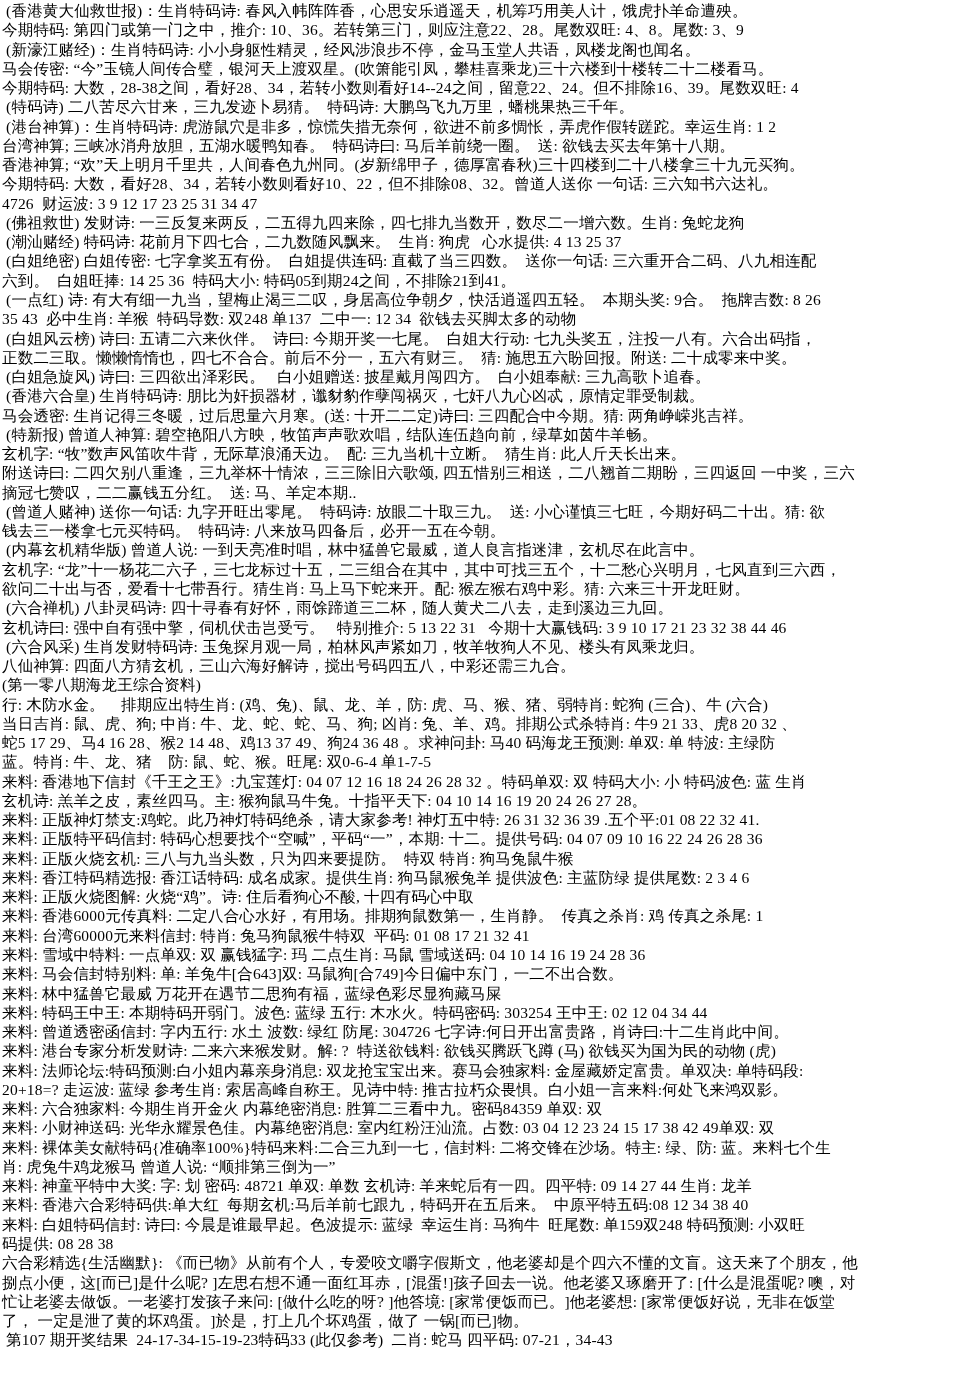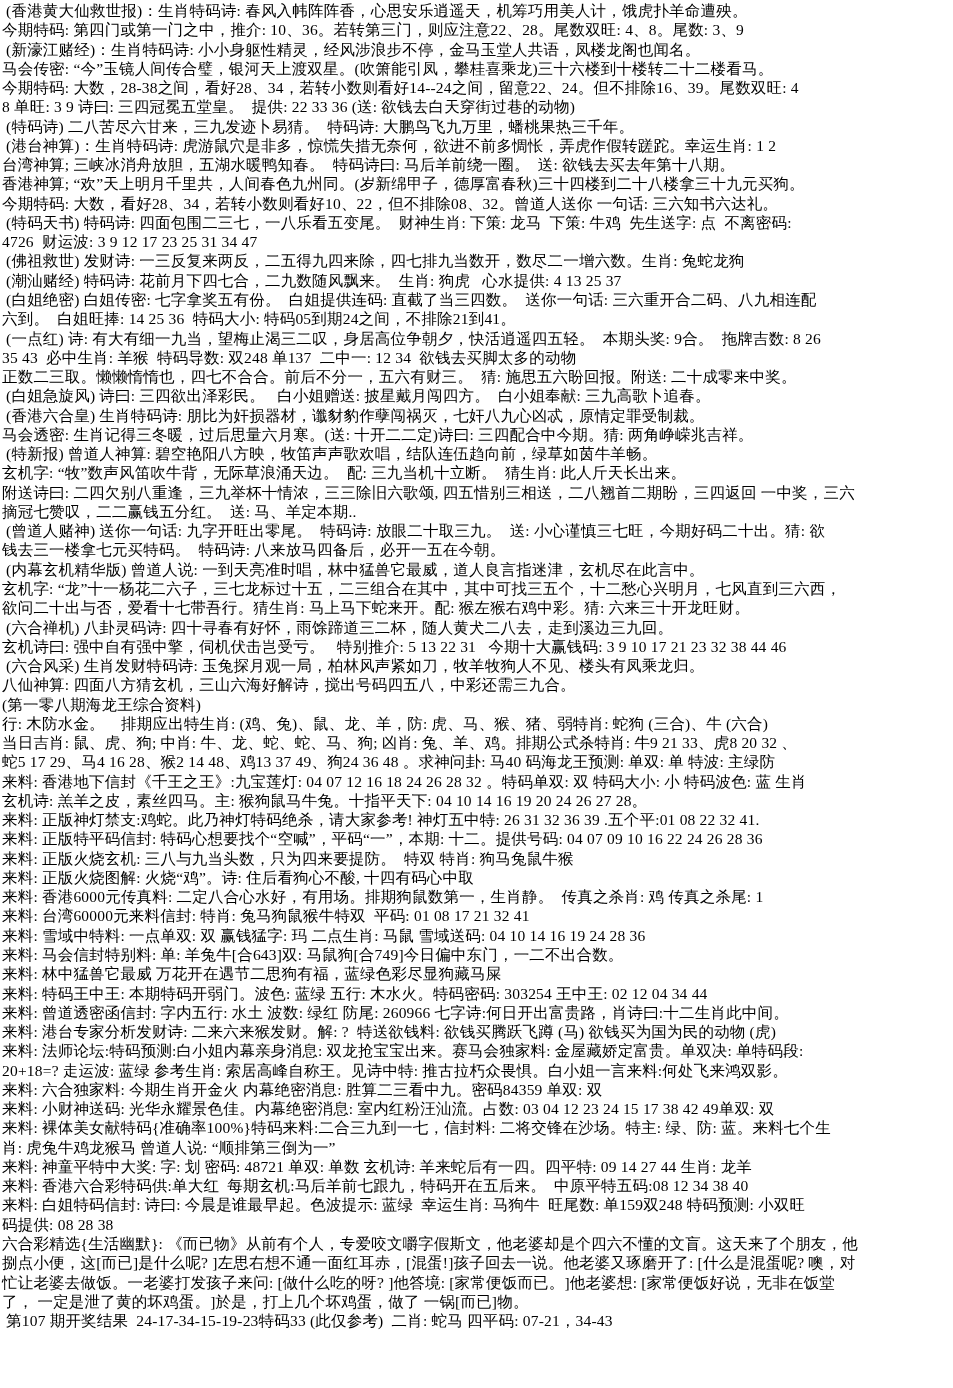--- a/index.html
+++ b/index.html
@@ -27,34 +27,33 @@
 </head>
 <body>
 
 <div class="doc">
 
 <div class="line"> (香港黄大仙救世报)：生肖特码诗: 春风入帏阵阵香，心思安乐逍遥天，机筹巧用美人计，饿虎扑羊命遭殃。</div>
     <div class="line">今期特码: 第四门或第一门之中，推介: 10、36。若转第三门，则应注意22、28。尾数双旺: 4、8。尾数: 3、9</div>
     <div class="line"> (新濠江赌经)：生肖特码诗: 小小身躯性精灵，经风涉浪步不停，金马玉堂人共语，凤楼龙阁也闻名。</div>
     <div class="line">马会传密: “今”玉镜人间传合璧，银河天上渡双星。(吹箫能引凤，攀桂喜乘龙)三十六楼到十楼转二十二楼看马。</div>
     <div class="line">今期特码: 大数，28-38之间，看好28、34，若转小数则看好14--24之间，留意22、24。但不排除16、39。尾数双旺: 4</div>
-    <div class="line">8 单旺: 3 9 诗曰: 三四冠冕五堂皇。  提供: 22 33 36 (送: 欲钱去白天穿街过巷的动物)</div>
     <div class="line"> (特码诗) 二八苦尽六甘来，三九发迹卜易猜。  特码诗: 大鹏鸟飞九万里，蟠桃果热三千年。</div>
     <div class="line"> (港台神算)：生肖特码诗: 虎游鼠穴是非多，惊慌失措无奈何，欲进不前多惆怅，弄虎作假转蹉跎。幸运生肖: 1 2</div>
     <div class="line">台湾神算; 三峡冰消舟放胆，五湖水暖鸭知春。  特码诗曰: 马后羊前绕一圈。  送: 欲钱去买去年第十八期。</div>
     <div class="line">香港神算; “欢”天上明月千里共，人间春色九州同。(岁新绵甲子，德厚富春秋)三十四楼到二十八楼拿三十九元买狗。</div>
     <div class="line">今期特码: 大数，看好28、34，若转小数则看好10、22，但不排除08、32。曾道人送你 一句话: 三六知书六达礼。</div>
-    <div class="line"> (特码天书) 特码诗: 四面包围二三七，一八乐看五变尾。  财神生肖: 下策: 龙马  下策: 牛鸡  先生送字: 点  不离密码:</div>
     <div class="line">4726  财运波: 3 9 12 17 23 25 31 34 47</div>
     <div class="line"> (佛祖救世) 发财诗: 一三反复来两反，二五得九四来除，四七排九当数开，数尽二一增六数。生肖: 兔蛇龙狗</div>
     <div class="line"> (潮汕赌经) 特码诗: 花前月下四七合，二九数随风飘来。  生肖: 狗虎   心水提供: 4 13 25 37</div>
     <div class="line"> (白姐绝密) 白姐传密: 七字拿奖五有份。  白姐提供连码: 直截了当三四数。  送你一句话: 三六重开合二码、八九相连配</div>
     <div class="line">六到。  白姐旺捧: 14 25 36  特码大小: 特码05到期24之间，不排除21到41。</div>
     <div class="line"> (一点红) 诗: 有大有细一九当，望梅止渴三二叹，身居高位争朝夕，快活逍遥四五轻。  本期头奖: 9合。  拖牌吉数: 8 26</div>
     <div class="line">35 43  必中生肖: 羊猴  特码导数: 双248 单137  二中一: 12 34  欲钱去买脚太多的动物</div>
+    <div class="line"> (白姐风云榜) 诗曰: 五请二六来伙伴。  诗曰: 今期开奖一七尾。  白姐大行动: 七九头奖五，注投一八有。六合出码指，</div>
     <div class="line">正数二三取。懒懒惰惰也，四七不合合。前后不分一，五六有财三。  猜: 施思五六盼回报。附送: 二十成零来中奖。</div>
     <div class="line"> (白姐急旋风) 诗曰: 三四欲出泽彩民。   白小姐赠送: 披星戴月闯四方。  白小姐奉献: 三九高歌卜追春。</div>
     <div class="line"> (香港六合皇) 生肖特码诗: 朋比为奸损器材，谶豺豹作孽闯祸灭，七奸八九心凶忒，原情定罪受制裁。</div>
     <div class="line">马会透密: 生肖记得三冬暖，过后思量六月寒。(送: 十开二二定)诗曰: 三四配合中今期。猜: 两角峥嵘兆吉祥。</div>
     <div class="line"> (特新报) 曾道人神算: 碧空艳阳八方映，牧笛声声歌欢唱，结队连伍趋向前，绿草如茵牛羊畅。</div>
     <div class="line">玄机字: “牧”数声风笛吹牛背，无际草浪涌天边。  配: 三九当机十立断。  猜生肖: 此人斤天长出来。</div>
     <div class="line">附送诗曰: 二四欠别八重逢，三九举杯十情浓，三三除旧六歌颂, 四五惜别三相送，二八翘首二期盼，三四返回 一中奖，三六</div>
     <div class="line">摘冠七赞叹，二二赢钱五分红。  送: 马、羊定本期..</div>
     <div class="line"> (曾道人赌神) 送你一句话: 九字开旺出零尾。  特码诗: 放眼二十取三九。  送: 小心谨慎三七旺，今期好码二十出。猜: 欲</div>
     <div class="line">钱去三一楼拿七元买特码。  特码诗: 八来放马四备后，必开一五在今朝。</div>
@@ -62,33 +61,35 @@
     <div class="line">玄机字: “龙”十一杨花二六子，三七龙标过十五，二三组合在其中，其中可找三五个，十二愁心兴明月，七风直到三六西，</div>
     <div class="line">欲问二十出与否，爱看十七带吾行。猜生肖: 马上马下蛇来开。配: 猴左猴右鸡中彩。猜: 六来三十开龙旺财。</div>
     <div class="line"> (六合禅机) 八卦灵码诗: 四十寻春有好怀，雨馀蹄道三二杯，随人黄犬二八去，走到溪边三九回。</div>
     <div class="line">玄机诗曰: 强中自有强中擎，伺机伏击岂受亏。   特别推介: 5 13 22 31   今期十大赢钱码: 3 9 10 17 21 23 32 38 44 46</div>
     <div class="line"> (六合风采) 生肖发财特码诗: 玉兔探月观一局，柏林风声紧如刀，牧羊牧狗人不见、楼头有凤乘龙归。</div>
     <div class="line">八仙神算: 四面八方猜玄机，三山六海好解诗，搅出号码四五八，中彩还需三九合。</div>
     <div class="line">(第一零八期海龙王综合资料)</div>
     <div class="line">行: 木防水金。    排期应出特生肖: (鸡、兔)、鼠、龙、羊，防: 虎、马、猴、猪、弱特肖: 蛇狗 (三合)、牛 (六合)</div>
     <div class="line">当日吉肖: 鼠、虎、狗; 中肖: 牛、龙、蛇、蛇、马、狗; 凶肖: 兔、羊、鸡。排期公式杀特肖: 牛9 21 33、虎8 20 32 、</div>
     <div class="line">蛇5 17 29、马4 16 28、猴2 14 48、鸡13 37 49、狗24 36 48 。求神问卦: 马40 码海龙王预测: 单双: 单 特波: 主绿防</div>
+    <div class="line">蓝。特肖: 牛、龙、猪    防: 鼠、蛇、猴。旺尾: 双0-6-4 单1-7-5</div>
     <div class="line">来料: 香港地下信封《千王之王》:九宝莲灯: 04 07 12 16 18 24 26 28 32 。特码单双: 双 特码大小: 小 特码波色: 蓝 生肖</div>
     <div class="line">玄机诗: 羔羊之皮，素丝四马。主: 猴狗鼠马牛兔。十指平天下: 04 10 14 16 19 20 24 26 27 28。</div>
     <div class="line">来料: 正版神灯禁支:鸡蛇。此乃神灯特码绝杀，请大家参考! 神灯五中特: 26 31 32 36 39 .五个平:01 08 22 32 41.</div>
     <div class="line">来料: 正版特平码信封: 特码心想要找个“空喊”，平码“一”，本期: 十二。提供号码: 04 07 09 10 16 22 24 26 28 36</div>
     <div class="line">来料: 正版火烧玄机: 三八与九当头数，只为四来要提防。  特双 特肖: 狗马兔鼠牛猴</div>
+    <div class="line">来料: 香江特码精选报: 香江话特码: 成名成家。提供生肖: 狗马鼠猴兔羊 提供波色: 主蓝防绿 提供尾数: 2 3 4 6</div>
     <div class="line">来料: 正版火烧图解: 火烧“鸡”。诗: 住后看狗心不酸, 十四有码心中取</div>
     <div class="line">来料: 香港6000元传真料: 二定八合心水好，有用场。排期狗鼠数第一，生肖静。  传真之杀肖: 鸡 传真之杀尾: 1</div>
     <div class="line">来料: 台湾60000元来料信封: 特肖: 兔马狗鼠猴牛特双  平码: 01 08 17 21 32 41</div>
     <div class="line">来料: 雪域中特料: 一点单双: 双 赢钱猛字: 玛 二点生肖: 马鼠 雪域送码: 04 10 14 16 19 24 28 36</div>
     <div class="line">来料: 马会信封特别料: 单: 羊兔牛[合643]双: 马鼠狗[合749]今日偏中东门，一二不出合数。</div>
     <div class="line">来料: 林中猛兽它最威 万花开在遇节二思狗有福，蓝绿色彩尽显狗藏马屎</div>
     <div class="line">来料: 特码王中王: 本期特码开弱门。波色: 蓝绿 五行: 木水火。特码密码: 303254 王中王: 02 12 04 34 44</div>
-    <div class="line">来料: 曾道透密函信封: 字内五行: 水土 波数: 绿红 防尾: 260966 七字诗:何日开出富贵路，肖诗曰:十二生肖此中间。</div>
+    <div class="line">来料: 曾道透密函信封: 字内五行: 水土 波数: 绿红 防尾: 304726 七字诗:何日开出富贵路，肖诗曰:十二生肖此中间。</div>
     <div class="line">来料: 港台专家分析发财诗: 二来六来猴发财。解: ?  特送欲钱料: 欲钱买腾跃飞蹲 (马) 欲钱买为国为民的动物 (虎)</div>
     <div class="line">来料: 法师论坛:特码预测:白小姐内幕亲身消息: 双龙抢宝宝出来。赛马会独家料: 金屋藏娇定富贵。单双决: 单特码段:</div>
     <div class="line">20+18=? 走运波: 蓝绿 参考生肖: 索居高峰自称王。见诗中特: 推古拉朽众畏惧。白小姐一言来料:何处飞来鸿双影。</div>
     <div class="line">来料: 六合独家料: 今期生肖开金火 内幕绝密消息: 胜算二三看中九。密码84359 单双: 双</div>
     <div class="line">来料: 小财神送码: 光华永耀景色佳。内幕绝密消息: 室内红粉汪汕流。占数: 03 04 12 23 24 15 17 38 42 49单双: 双</div>
     <div class="line">来料: 裸体美女献特码{准确率100%}特码来料:二合三九到一七，信封料: 二将交锋在沙场。特主: 绿、防: 蓝。来料七个生</div>
     <div class="line">肖: 虎兔牛鸡龙猴马 曾道人说: “顺排第三倒为一”</div>
     <div class="line">来料: 神童平特中大奖: 字: 划 密码: 48721 单双: 单数 玄机诗: 羊来蛇后有一四。四平特: 09 14 27 44 生肖: 龙羊</div>
     <div class="line">来料: 香港六合彩特码供:单大红  每期玄机:马后羊前七跟九，特码开在五后来。  中原平特五码:08 12 34 38 40</div>
     <div class="line">来料: 白姐特码信封: 诗曰: 今晨是谁最早起。色波提示: 蓝绿  幸运生肖: 马狗牛  旺尾数: 单159双248 特码预测: 小双旺</div>

